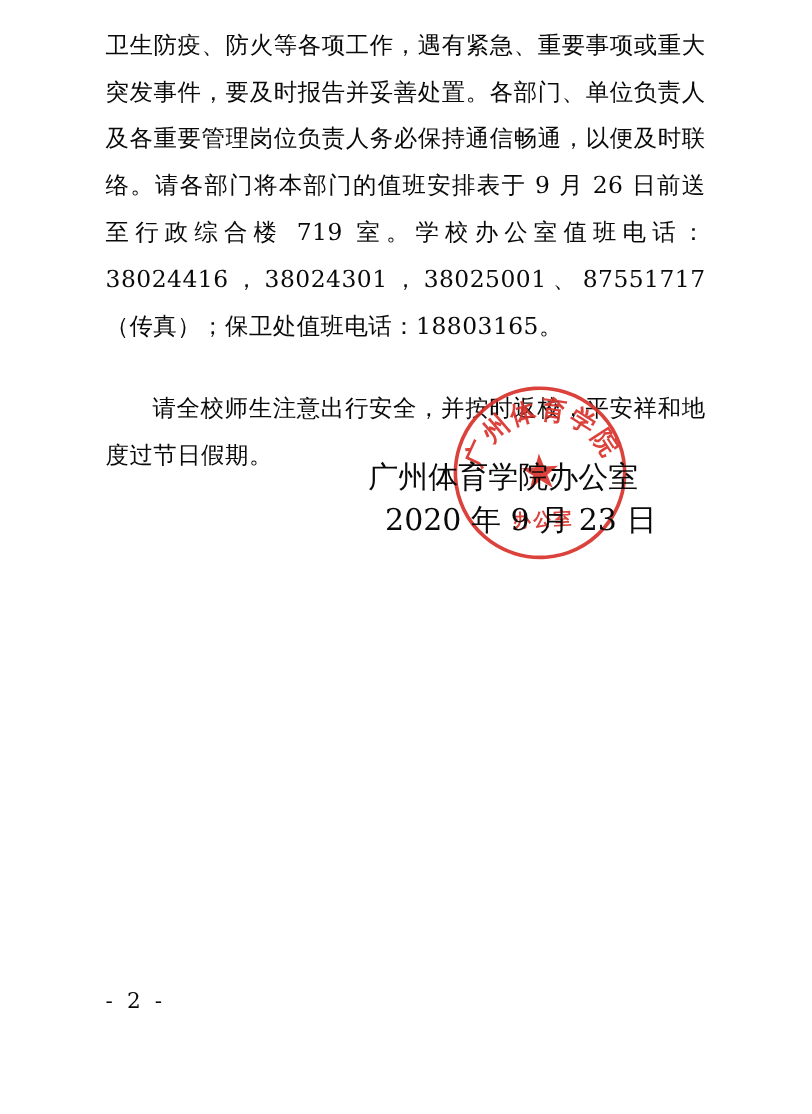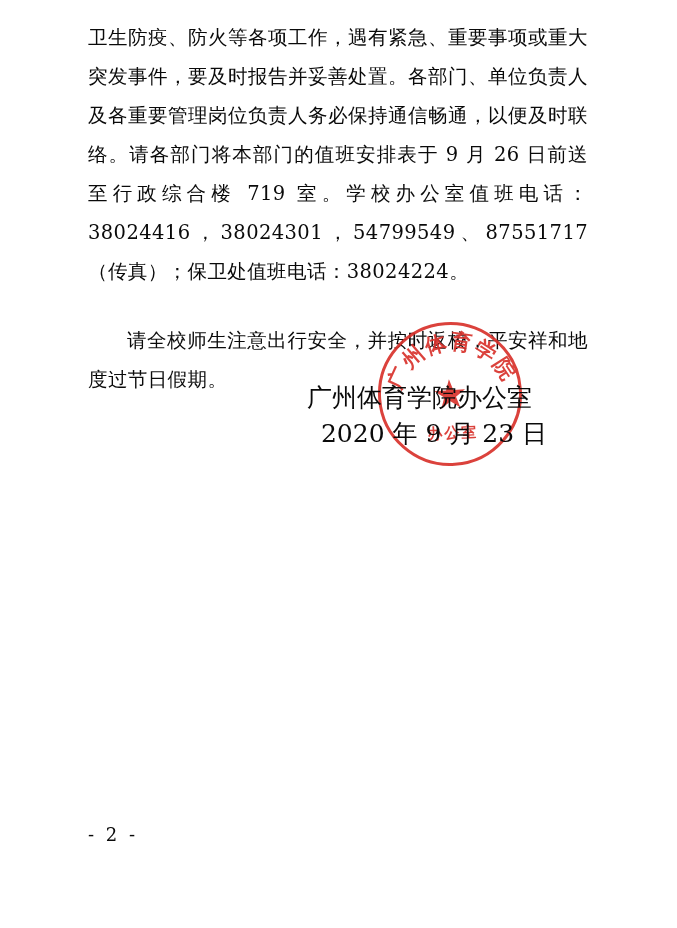--- a/index.html
+++ b/index.html
@@ -119,21 +119,21 @@
     letter-spacing: 3px;
     color: #0a0a0a;
   }
 </style>
 </head>
 <body>
 
 <div class="page">
 
   <div class="body-text">
-    <p class="para">卫生防疫、防火等各项工作，遇有紧急、重要事项或重大突发事件，要及时报告并妥善处置。各部门、单位负责人及各重要管理岗位负责人务必保持通信畅通，以便及时联络。请各部门将本部门的值班安排表于 9 月 26 日前送至行政综合楼 719 室。学校办公室值班电话：38024416，38024301，54799549、87551717（传真）；保卫处值班电话：38024224。</p>
+    <p class="para">卫生防疫、防火等各项工作，遇有紧急、重要事项或重大突发事件，要及时报告并妥善处置。各部门、单位负责人及各重要管理岗位负责人务必保持通信畅通，以便及时联络。请各部门将本部门的值班安排表于 9 月 26 日前送至行政综合楼 719 室。学校办公室值班电话：38024416，38024301，38025001、87551717（传真）；保卫处值班电话：18803165。</p>
     <p class="para indent">请全校师生注意出行安全，并按时返校，平安祥和地度过节日假期。</p>
   </div>
 
   <div class="seal">
     <div class="seal-inner">
       <svg class="seal-arc-top" viewBox="0 0 144 144">
         <defs>
           <path id="arcpath" d="M 18,78 A 54,54 0 0 1 126,78" fill="none"></path>
         </defs>
         <text text-anchor="middle">

